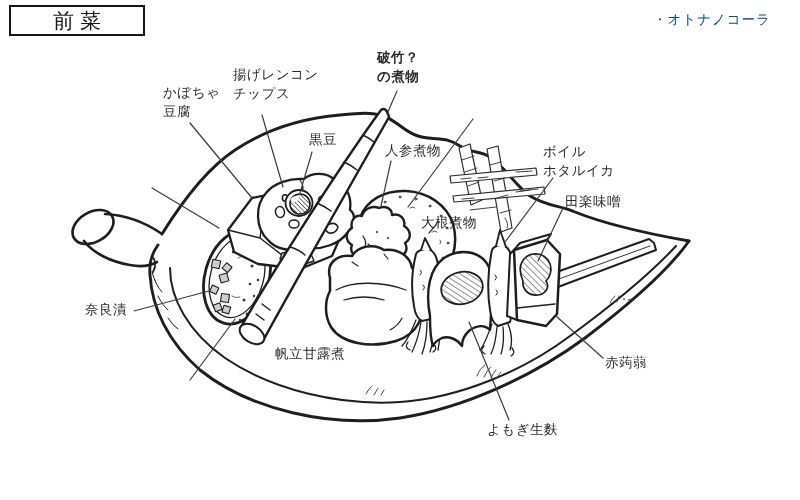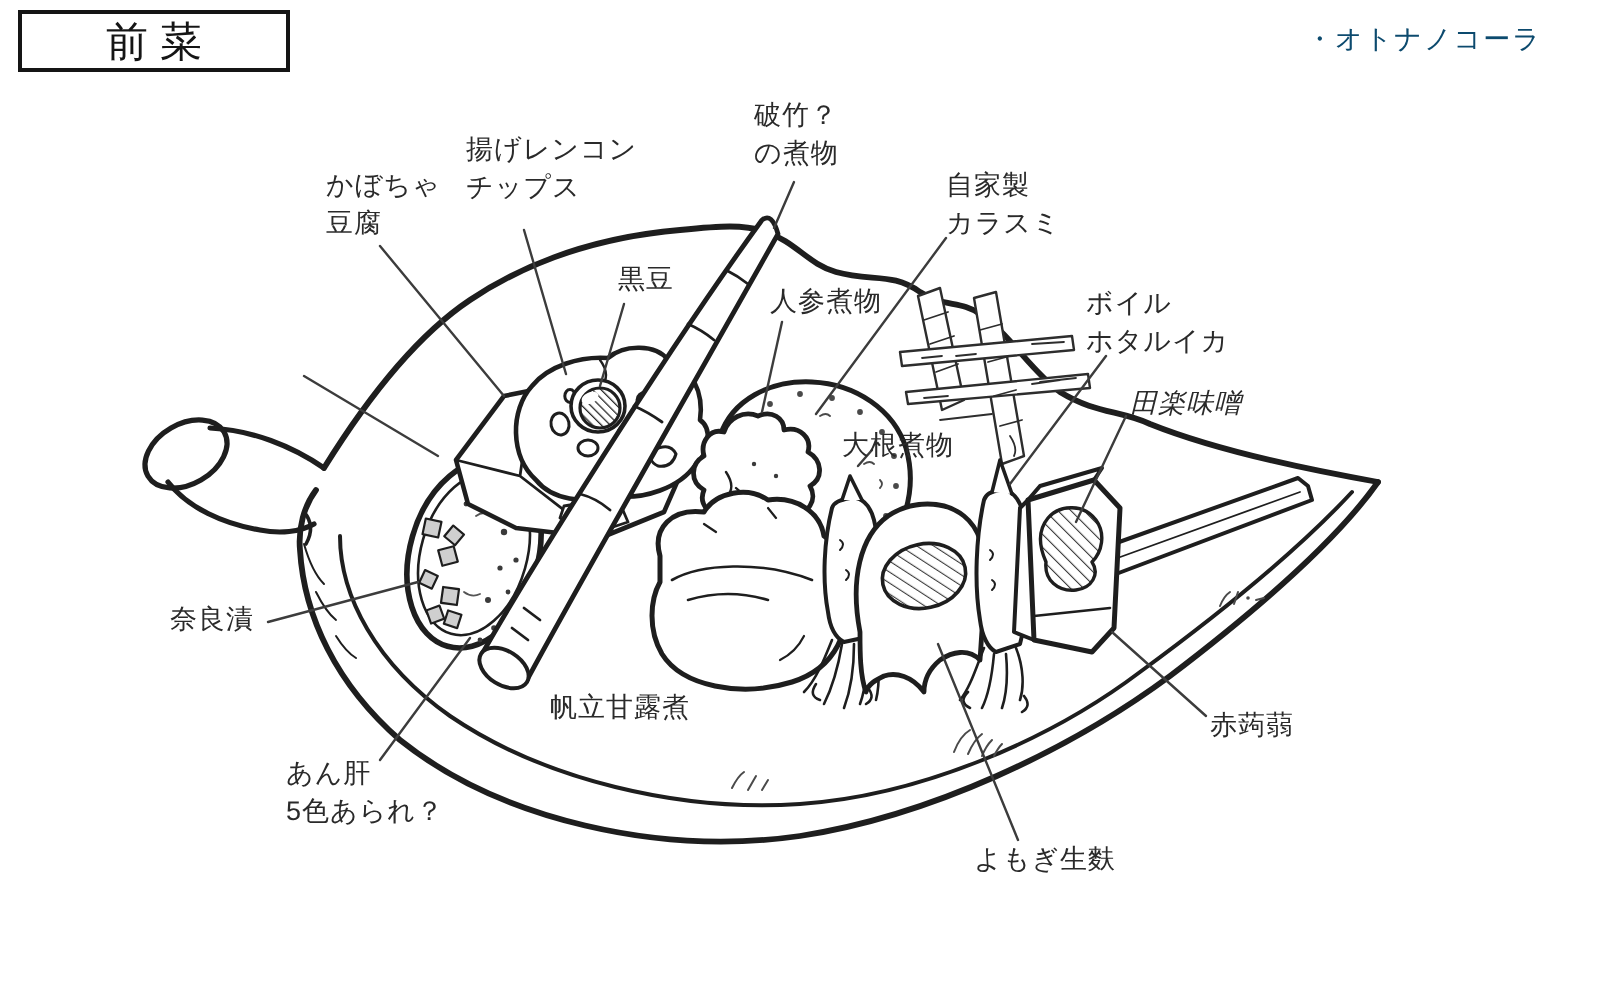--- a/index.html
+++ b/index.html
@@ -225,29 +225,25 @@
   <div class="title-box">
     <span>前菜</span>
   </div>
   <div class="side-note">・オトナノコーラ</div>
 
   <div class="food-label" style="left:163px;top:83px;">かぼちゃ
 豆腐</div>
   <div class="food-label" style="left:233px;top:65px;">揚げレンコン
 チップス</div>
   <div class="food-label" style="left:309px;top:130px;">黒豆</div>
-  <div class="food-label" style="left:377px;top:48px;">破竹？
+  <div class="food-label" style="left:377px;top:48px;font-weight:bold;">破竹？
 の煮物</div>
   <div class="food-label" style="left:385px;top:141px;">人参煮物</div>
-  <div class="food-label" style="left:473px;top:83px;">自家製
-カラスミ</div>
   <div class="food-label" style="left:421px;top:213px;">大根煮物</div>
   <div class="food-label" style="left:543px;top:142px;">ボイル
 ホタルイカ</div>
-  <div class="food-label" style="left:565px;top:192px;font-style:italic;">田楽味噌</div>
+  <div class="food-label" style="left:565px;top:192px;">田楽味噌</div>
   <div class="food-label" style="left:85px;top:300px;">奈良漬</div>
-  <div class="food-label" style="left:143px;top:377px;">あん肝
-5色あられ？</div>
   <div class="food-label" style="left:275px;top:344px;">帆立甘露煮</div>
   <div class="food-label" style="left:487px;top:420px;">よもぎ生麩</div>
   <div class="food-label" style="left:605px;top:353px;">赤蒟蒻</div>
 
 </div>
 
 </body></html>

